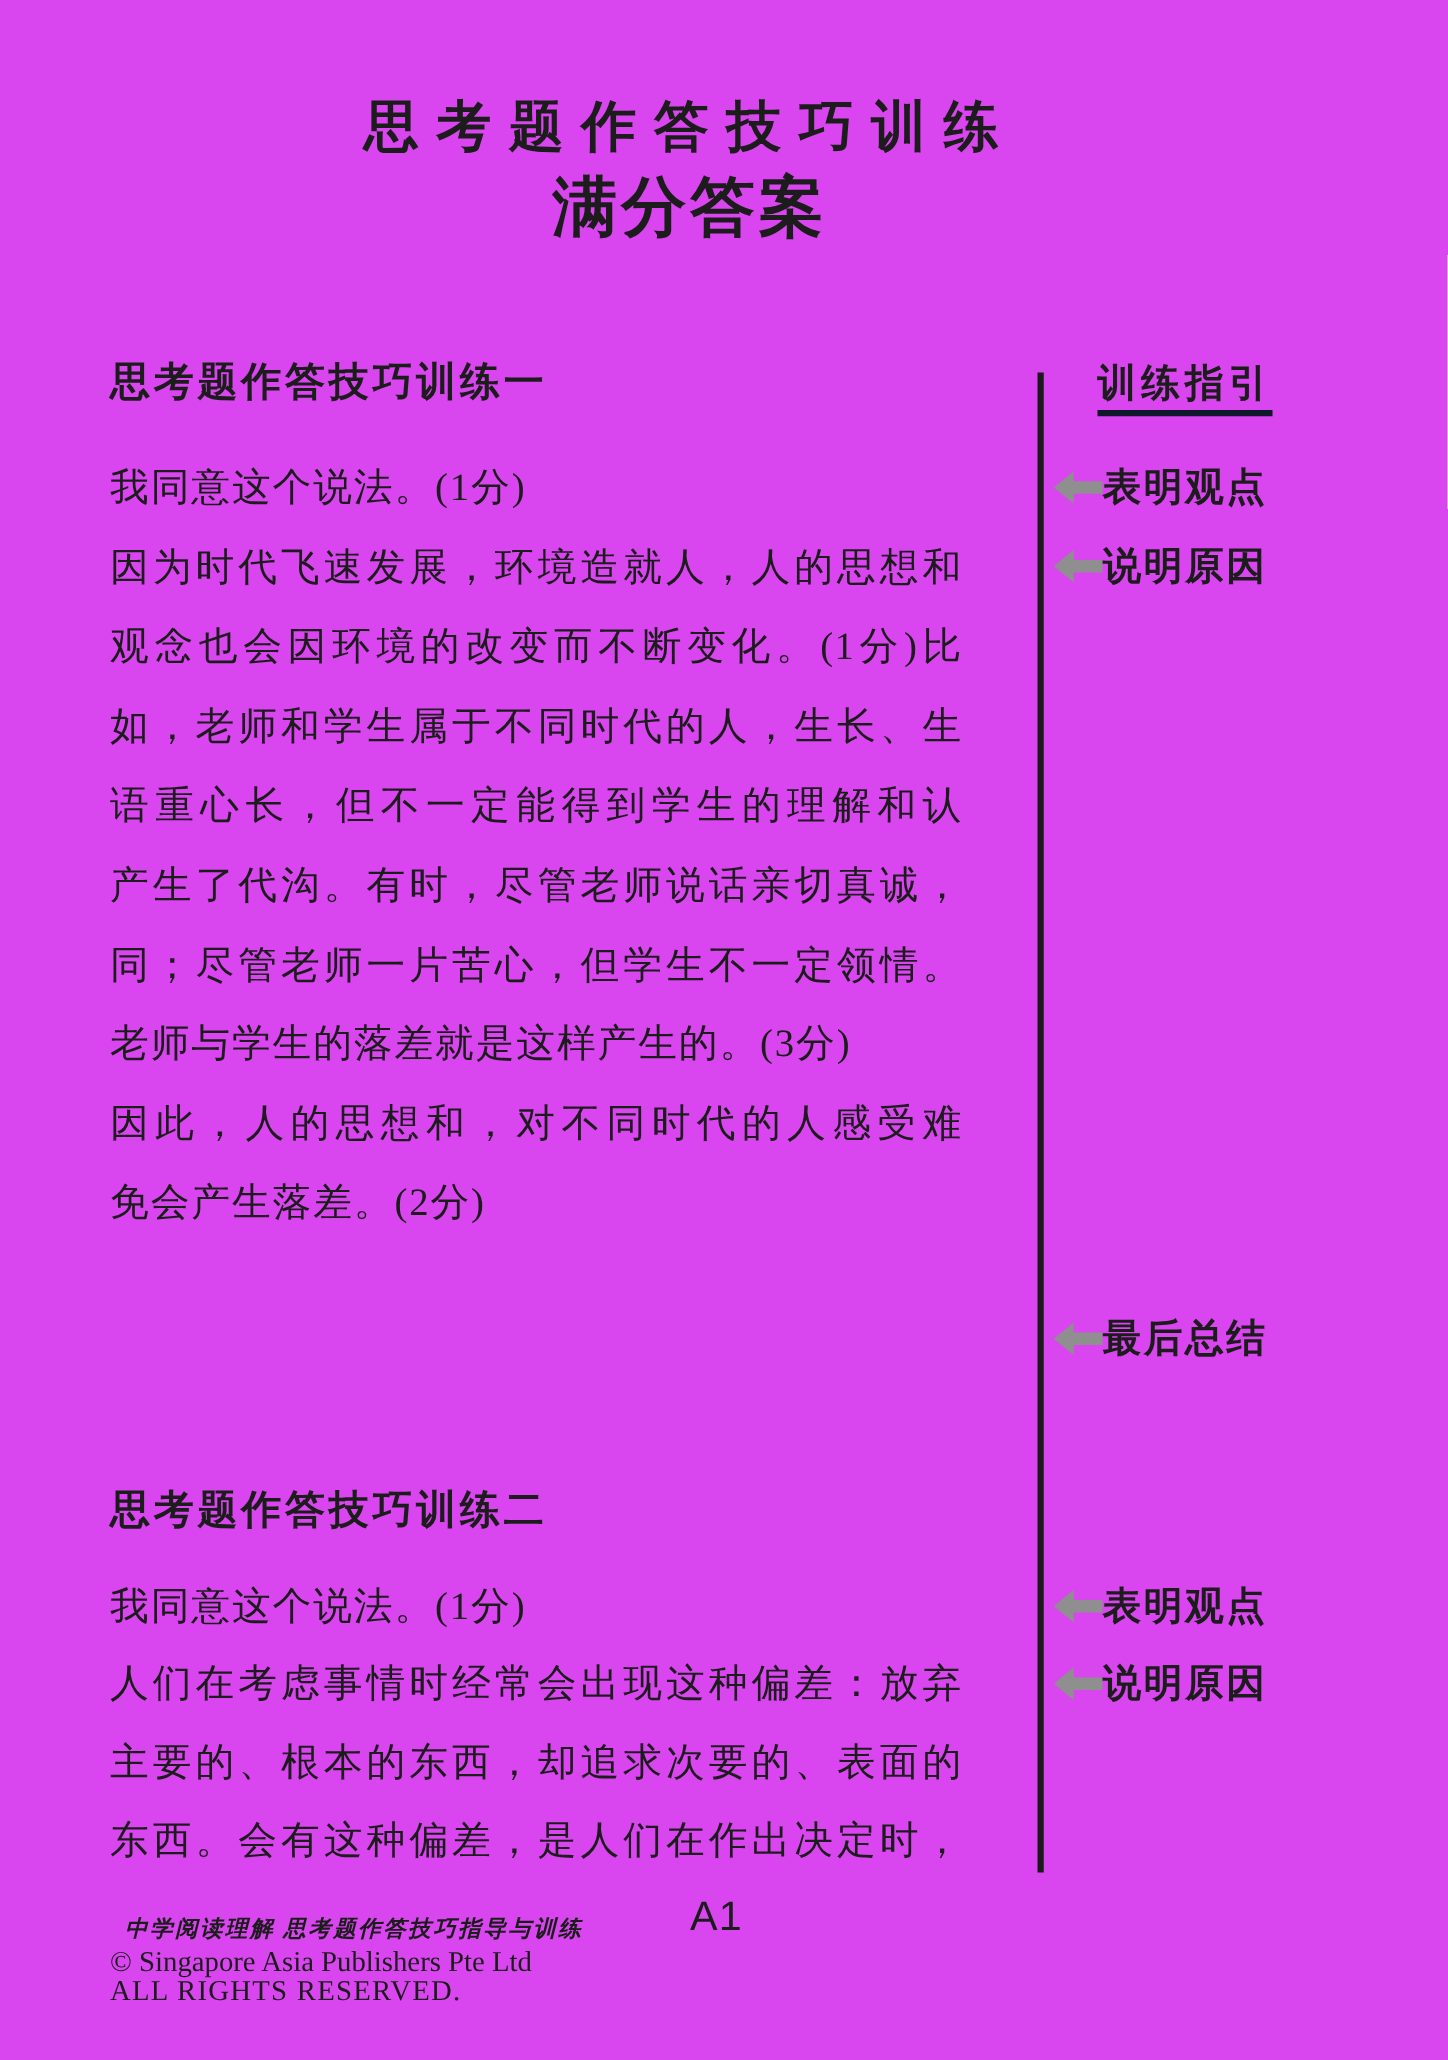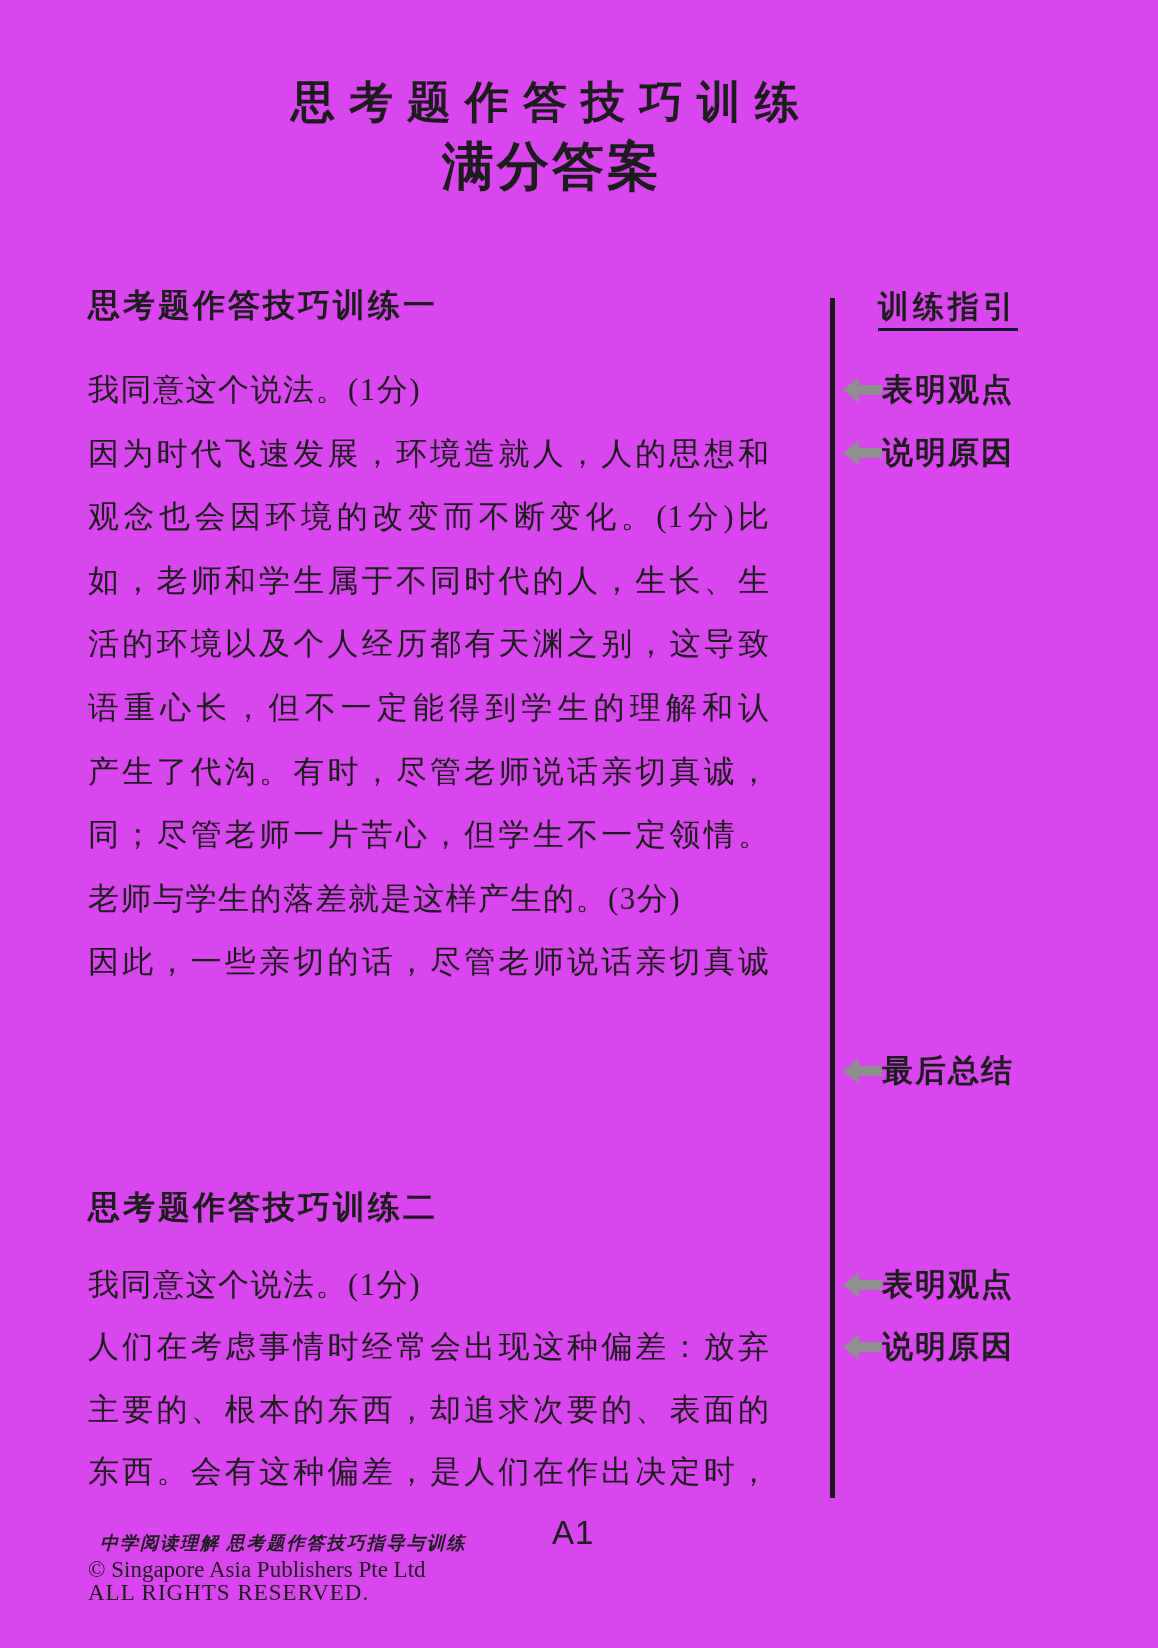--- a/index.html
+++ b/index.html
@@ -50,21 +50,21 @@
   .column-divider{
     position:absolute;left:830px;top:298px;
     width:5px;height:1200px;background:#1a1a1a;
   }
   
   .guide-header{
     position:absolute;left:878px;top:290px;
     font-family:"Liberation Sans","DejaVu Sans",sans-serif;
     font-weight:700;font-size:31px;letter-spacing:4px;
     line-height:1.1;
-    border-bottom:3px solid #0f172a;padding-bottom:4px;
+    border-bottom:5px solid #0f172a;padding-bottom:4px;
     white-space:nowrap;
   }
   .annotation{
     position:absolute;left:843px;
     transform:translateY(-50%);
     display:flex;align-items:center;
   }
   .left-arrow{position:relative;width:39px;height:26px;flex:0 0 auto;}
   .left-arrow .head{
     position:absolute;left:0;top:0;width:0;height:0;
@@ -109,26 +109,26 @@
   <div class="doc-title">思考题作答技巧训练</div>
   <div class="doc-subtitle">满分答案</div>
 
   <div id="main-column">
       <div class="section-heading" style="top: 288px;">思考题作答技巧训练一</div>
       <div class="lines" style="top: 358px;">
         <div class="answer-line" style="height: 63.6px; line-height: 63.6px;">我同意这个说法。(1分)</div>
         <div class="answer-line full" style="height: 63.6px; line-height: 63.6px;">因为时代飞速发展，环境造就人，人的思想和</div>
         <div class="answer-line full" style="height: 63.6px; line-height: 63.6px;">观念也会因环境的改变而不断变化。(1分)比</div>
         <div class="answer-line full" style="height: 63.6px; line-height: 63.6px;">如，老师和学生属于不同时代的人，生长、生</div>
-        <div class="answer-line full" style="height: 63.6px; line-height: 63.6px;">活的环境以及个人经历都有天渊之别，这导致</div>
         <div class="answer-line full" style="height: 63.6px; line-height: 63.6px;">语重心长，但不一定能得到学生的理解和认</div>
         <div class="answer-line full" style="height: 63.6px; line-height: 63.6px;">产生了代沟。有时，尽管老师说话亲切真诚，</div>
         <div class="answer-line full" style="height: 63.6px; line-height: 63.6px;">同；尽管老师一片苦心，但学生不一定领情。</div>
         <div class="answer-line" style="height: 63.6px; line-height: 63.6px;">老师与学生的落差就是这样产生的。(3分)</div>
-        <div class="answer-line full" style="height: 63.6px; line-height: 63.6px;">因此，一些亲切的话，尽管老师说话亲切真诚</div>
+        <div class="answer-line full" style="height: 63.6px; line-height: 63.6px;">因此，人的思想和，对不同时代的人感受难</div>
+        <div class="answer-line" style="height: 63.6px; line-height: 63.6px;">免会产生落差。(2分)</div>
       </div>
       <div class="section-heading" style="top: 1190px;">思考题作答技巧训练二</div>
       <div class="lines" style="top: 1254px;">
         <div class="answer-line" style="height: 62.3px; line-height: 62.3px;">我同意这个说法。(1分)</div>
         <div class="answer-line full" style="height: 62.3px; line-height: 62.3px;">人们在考虑事情时经常会出现这种偏差：放弃</div>
         <div class="answer-line full" style="height: 62.3px; line-height: 62.3px;">主要的、根本的东西，却追求次要的、表面的</div>
         <div class="answer-line full" style="height: 62.3px; line-height: 62.3px;">东西。会有这种偏差，是人们在作出决定时，</div>
       </div>
     </div>
 

